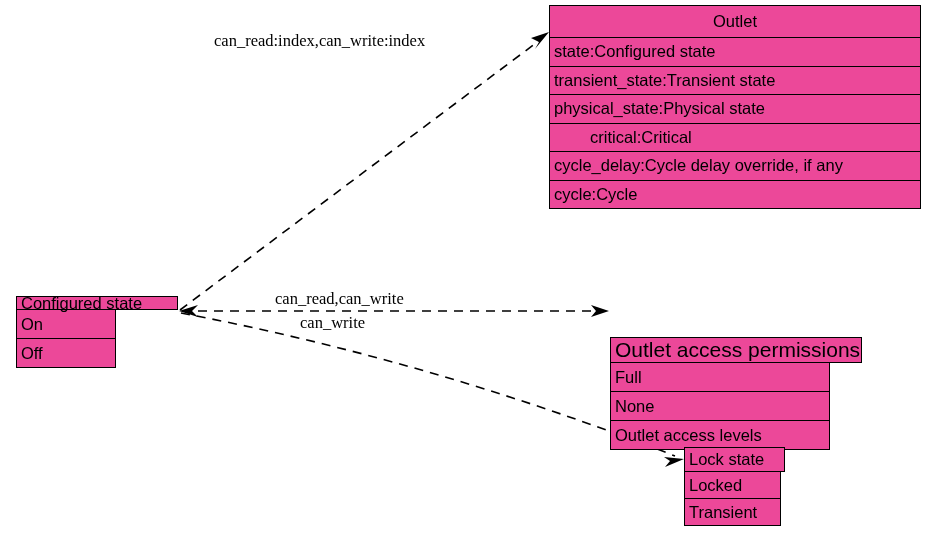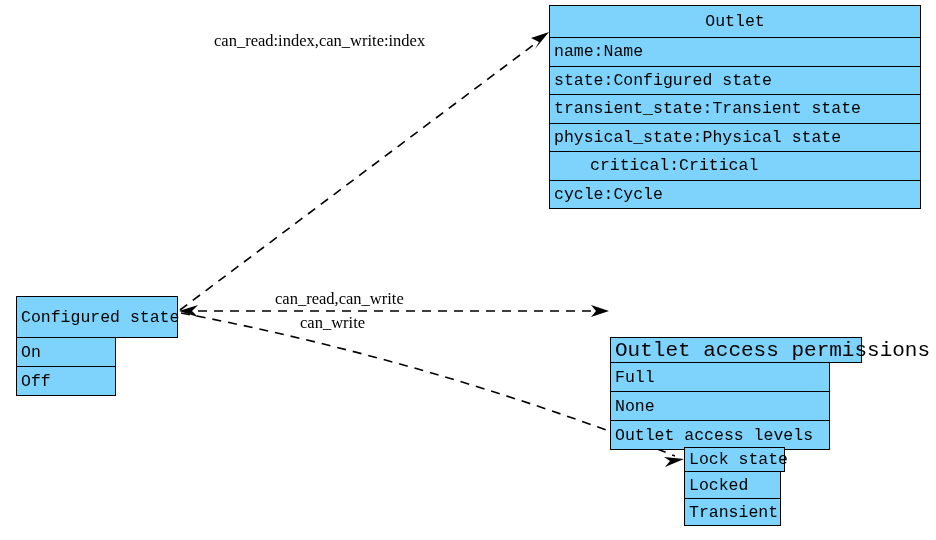--- a/index.html
+++ b/index.html
@@ -42,23 +42,23 @@
     white-space: nowrap;
     line-height: 1;
   }
   .node {
     position: absolute;
   }
   .node-header,
   .node-row {
     box-sizing: border-box;
     border: 1.6px solid #000000;
-    background: #7dd3fc;
+    background: #ec4899;
     color: #000000;
-    font-family: Liberation Mono, monospace;
+    font-family: Liberation Sans, sans-serif;
     display: flex;
     align-items: center;
     white-space: nowrap;
     overflow: visible;
   }
   .node-row {
     border-top: none;
   }
   .align-left {
     justify-content: flex-start;
@@ -84,31 +84,31 @@
     </svg>
 
   <div id="labels">
       <div class="edge-label" style="left: 214px; top: 33px;">can_read:index,can_write:index</div>
       <div class="edge-label" style="left: 275px; top: 291px;">can_read,can_write</div>
       <div class="edge-label" style="left: 300px; top: 315px;">can_write</div>
     </div>
 
   <div id="nodes">
       <div class="node" style="left: 16px; top: 296px;">
-        <div class="node-header align-left" style="width: 162px; height: 42px; font-size: 16.5px;">Configured state</div>
+        <div class="node-header align-left" style="width: 162px; height: 14px; font-size: 16.5px;">Configured state</div>
         <div class="node-row align-left" style="width: 100px; height: 29px; font-size: 16.5px;">On</div>
         <div class="node-row align-left" style="width: 100px; height: 29px; font-size: 16.5px;">Off</div>
       </div>
       <div class="node" style="left: 549px; top: 5px;">
         <div class="node-header align-center" style="width: 372px; height: 33px; font-size: 16.5px;">Outlet</div>
-        <div class="node-row align-left" style="width: 372px; height: 28.5px; font-size: 16.5px;">name:Name</div>
         <div class="node-row align-left" style="width: 372px; height: 28.5px; font-size: 16.5px;">state:Configured state</div>
         <div class="node-row align-left" style="width: 372px; height: 28.5px; font-size: 16.5px;">transient_state:Transient state</div>
         <div class="node-row align-left" style="width: 372px; height: 28.5px; font-size: 16.5px;">physical_state:Physical state</div>
         <div class="node-row align-left" style="width: 372px; height: 28.5px; font-size: 16.5px; padding-left: 40px;">critical:Critical</div>
+        <div class="node-row align-left" style="width: 372px; height: 28.5px; font-size: 16.5px;">cycle_delay:Cycle delay override, if any</div>
         <div class="node-row align-left" style="width: 372px; height: 28.5px; font-size: 16.5px;">cycle:Cycle</div>
       </div>
       <div class="node" style="left: 610px; top: 297px;">
         <div class="node-header align-left" style="width: 252px; height: 26px; font-size: 21px; margin-top: 40px;">Outlet access permissions</div>
         <div class="node-row align-left" style="width: 220px; height: 29px; font-size: 16.5px;">Full</div>
         <div class="node-row align-left" style="width: 220px; height: 29px; font-size: 16.5px;">None</div>
         <div class="node-row align-left" style="width: 220px; height: 29px; font-size: 16.5px;">Outlet access levels</div>
       </div>
       <div class="node" style="left: 684px; top: 447px;">
         <div class="node-header align-left" style="width: 101px; height: 25px; font-size: 16.5px;">Lock state</div>

